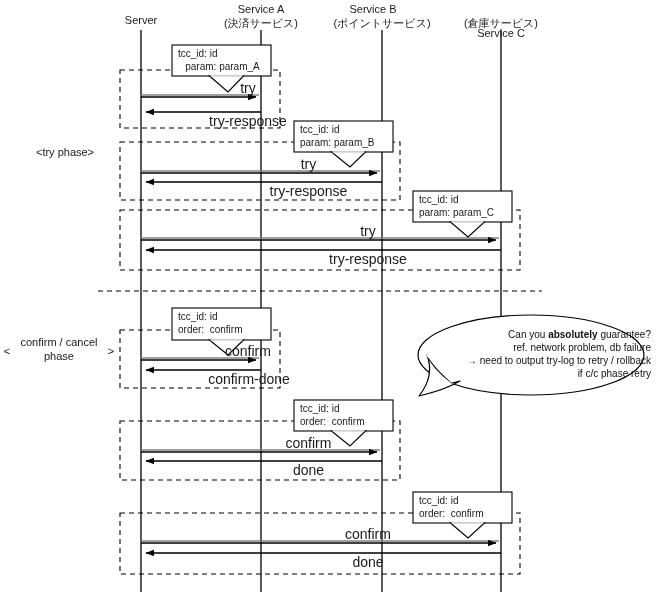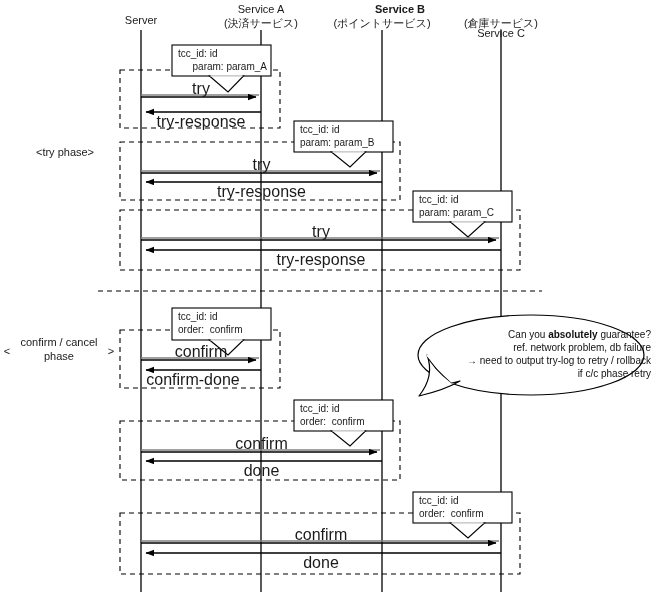--- a/index.html
+++ b/index.html
@@ -16,21 +16,21 @@
   .lbl{
     position:absolute;
     font-size:11px;
     line-height:13px;
     color:#1a1a1a;
     white-space:pre;
     text-align:center;
     pointer-events:none;
   }
   .hdr{font-size:11px;line-height:14px;}
-  .msg{font-size:16px;}
+  .msg{font-size:14px;margin-left:47px;}
   .note-txt{font-size:10px;line-height:13px;text-align:left;}
   .phase{font-size:11px;line-height:14px;}
   .bubble-txt{
     position:absolute;
     font-size:10px;
     line-height:13px;
     text-align:right;
     width:240px;
     color:#111;
   }
@@ -111,43 +111,43 @@
         <ellipse cx="531" cy="355" rx="113" ry="40" fill="#fff" stroke="#000" stroke-width="1.2"></ellipse>
         <path d="M452,383 C440,374 432,366 427,355 C432,368 430,382 419,396 C436,392 448,388 460,381 Z" fill="#fff" stroke="#000" stroke-width="1.2" stroke-linejoin="round"></path>
         <path d="M427,355 C436,366 443,374 452,382" stroke="#fff" stroke-width="1.8" fill="none"></path>
       </g>
   </svg>
 
   <div id="text-layer">
       <div class="lbl hdr" style="left: 61px; top: 13px; width: 160px;">Server</div>
       <div class="lbl hdr" style="left: 181px; top: 2px; width: 160px;">Service A</div>
       <div class="lbl hdr" style="left: 181px; top: 16px; width: 160px;">(決済サービス)</div>
-      <div class="lbl hdr" style="left: 320px; top: 2px; width: 160px; font-weight: bold;">Service B</div>
+      <div class="lbl hdr" style="left: 293px; top: 2px; width: 160px;">Service B</div>
       <div class="lbl hdr" style="left: 302px; top: 16px; width: 160px;">(ポイントサービス)</div>
       <div class="lbl hdr" style="left: 421px; top: 2px; width: 160px; margin-top: 24px;">Service C</div>
       <div class="lbl hdr" style="left: 421px; top: 16px; width: 160px;">(倉庫サービス)</div>
       <div class="lbl phase" style="left: -5px; top: 145px; width: 140px;">&lt;try phase&gt;</div>
       <div class="lbl phase" style="left: 0px; top: 344px; width: 14px;">&lt;</div>
       <div class="lbl phase" style="left: 12px; top: 335px; width: 94px;">confirm / cancel
 phase</div>
       <div class="lbl phase" style="left: 104px; top: 344px; width: 14px;">&gt;</div>
       <div class="lbl msg" style="left: 141px; top: 82px; width: 120px;">try</div>
       <div class="lbl msg" style="left: 141px; top: 115px; width: 120px;">try-response</div>
       <div class="lbl note-txt" style="left: 178px; top: 47px; width: 89px;;text-align:left">tcc_id: id</div>
-      <div class="lbl note-txt" style="left: 178px; top: 60px; width: 89px;;text-align:right">param: param_A</div>
+      <div class="lbl note-txt" style="left: 178px; top: 60px; width: 89px;;text-align:center">param: param_A</div>
       <div class="lbl msg" style="left: 201.5px; top: 158px; width: 120px;">try</div>
       <div class="lbl msg" style="left: 201.5px; top: 185px; width: 120px;">try-response</div>
       <div class="lbl note-txt" style="left: 300px; top: 123px; width: 89px;;text-align:left">tcc_id: id</div>
       <div class="lbl note-txt" style="left: 300px; top: 136px; width: 89px;;text-align:left">param: param_B</div>
       <div class="lbl msg" style="left: 261px; top: 225px; width: 120px;">try</div>
       <div class="lbl msg" style="left: 261px; top: 253px; width: 120px;">try-response</div>
       <div class="lbl note-txt" style="left: 419px; top: 193px; width: 89px;;text-align:left">tcc_id: id</div>
       <div class="lbl note-txt" style="left: 419px; top: 206px; width: 89px;;text-align:left">param: param_C</div>
       <div class="lbl msg" style="left: 141px; top: 345px; width: 120px;">confirm</div>
-      <div class="lbl msg" style="left: 133px; top: 373px; width: 120px; text-align: center;">confirm-done</div>
+      <div class="lbl msg" style="left: 142px; top: 373px; width: 120px; text-align: center;">confirm-done</div>
       <div class="lbl note-txt" style="left: 178px; top: 310px; width: 89px;;text-align:left">tcc_id: id</div>
       <div class="lbl note-txt" style="left: 178px; top: 323px; width: 89px;;text-align:left">order:  confirm</div>
       <div class="lbl msg" style="left: 201.5px; top: 437px; width: 120px;">confirm</div>
       <div class="lbl msg" style="left: 201.5px; top: 464px; width: 120px;">done</div>
       <div class="lbl note-txt" style="left: 300px; top: 402px; width: 89px;;text-align:left">tcc_id: id</div>
       <div class="lbl note-txt" style="left: 300px; top: 415px; width: 89px;;text-align:left">order:  confirm</div>
       <div class="lbl msg" style="left: 261px; top: 528px; width: 120px;">confirm</div>
       <div class="lbl msg" style="left: 261px; top: 556px; width: 120px;">done</div>
       <div class="lbl note-txt" style="left: 419px; top: 494px; width: 89px;;text-align:left">tcc_id: id</div>
       <div class="lbl note-txt" style="left: 419px; top: 507px; width: 89px;;text-align:left">order:  confirm</div>

